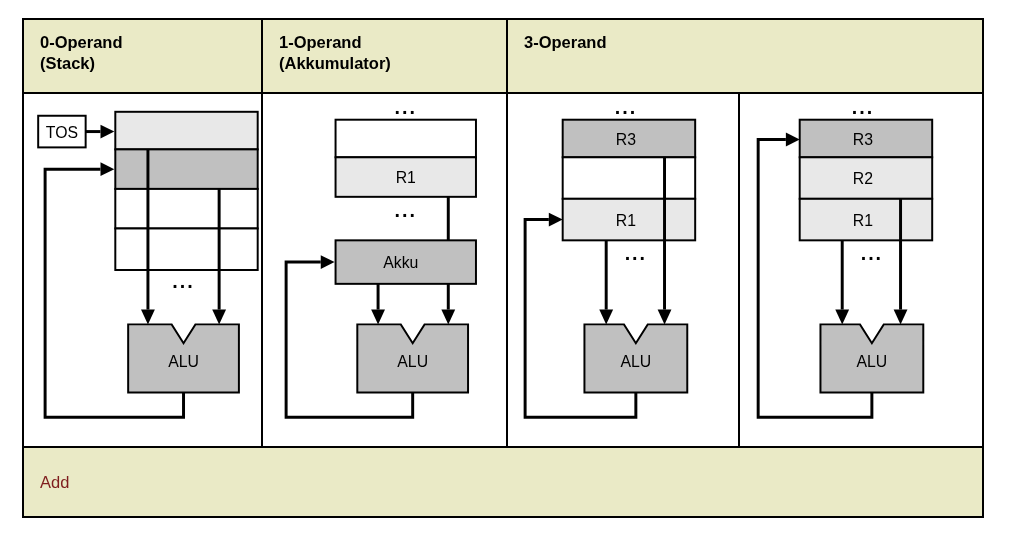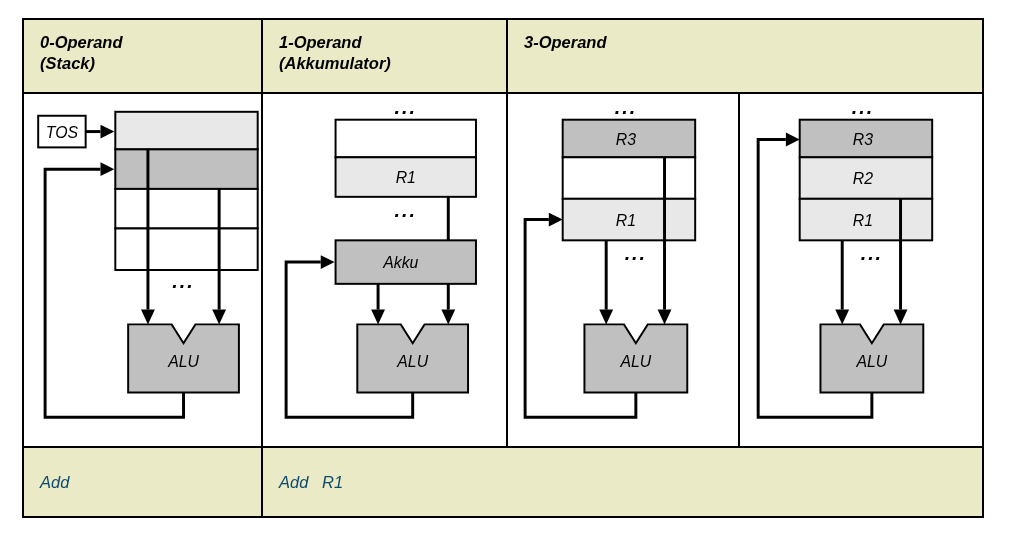--- a/index.html
+++ b/index.html
@@ -23,21 +23,20 @@
 
   .row{display:flex;width:100%;box-sizing:border-box;}
   .row-head{height:74px;background:#eaeac6;border-bottom:2px solid #000;}
   .row-body{flex:1 1 auto;background:#ffffff;border-bottom:2px solid #000;}
   .row-foot{height:68px;background:#eaeac6;}
 
   .cell{
     box-sizing:border-box;
     position:relative;
     border-right:2px solid #000;
-    font-style:italic;
   }
   .cell:last-child{border-right:none;}
 
   
   .c1{width:239px;}
   .c2{width:245px;padding-left:40px;}
   .c3{width:232px;}
   .c4{width:242px;}
 
   .head-txt{
@@ -47,21 +46,21 @@
     font-weight:bold;
     color:#000;
     line-height:1.28;
     white-space:pre-line;
   }
   .foot-txt{
     position:absolute;
     left:16px; top:50%;
     transform:translateY(-50%);
     font-size:16.5px;
-    color:#0c4a6e;
+    color:#7f1d1d;
     white-space:pre;
   }
 
   .diagram{position:absolute;left:0;top:0;width:100%;height:100%;display:block;}
   svg{display:block;}
   text{font-family:"Liberation Sans", sans-serif;fill:#000;}
   .lbl{font-size:16px;}
   .dots{font-size:20px;font-weight:bold;letter-spacing:2px;}
 </style>
 </head>
@@ -200,19 +199,16 @@
           <path d="M 131 302 L 131 327 L 16 327 L 16 46 L 44 46" fill="none" stroke="#000" stroke-width="3"></path>
           <polygon points="44,39 58,46 44,53" fill="#000"></polygon>
         </svg>
       </div>
     </div>
 
     <div class="row row-foot">
       <div class="cell c1">
         <div class="foot-txt">Add</div>
       </div>
-      <div class="cell c2">
-        <div class="foot-txt">Add   R1</div>
-      </div>
     </div>
 
   </div>
 </div>
 
 </body></html>

